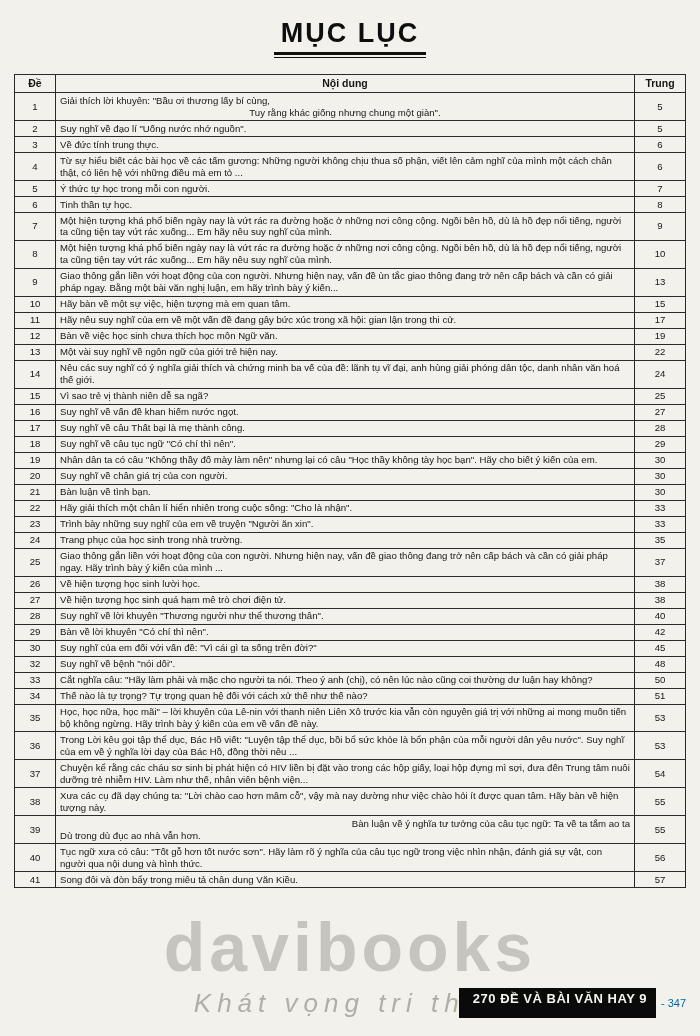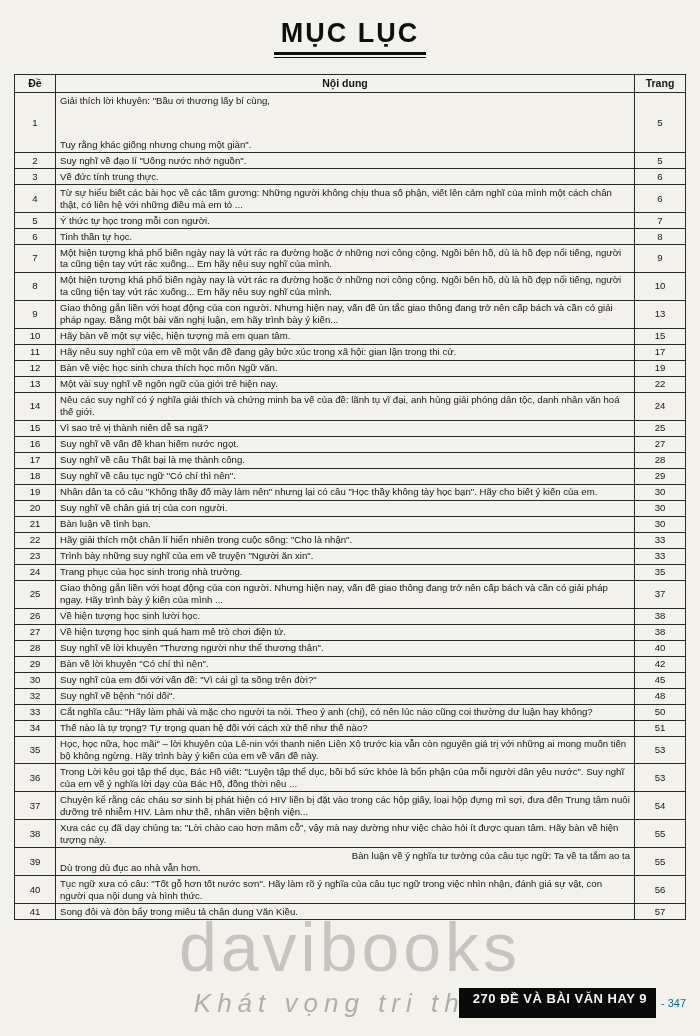--- a/index.html
+++ b/index.html
@@ -57,21 +57,21 @@
   .col-de   { width: 36px; text-align: center; }
   .col-trang{ width: 46px; text-align: center; }
   .col-content { text-align: left; }
   .watermark {
     position: absolute;
     left: 0;
     right: 0;
     top: 908px;
     text-align: center;
     font-size: 68px;
-    font-weight: normal;
+    font-weight: bold;
     letter-spacing: 4px;
     color: rgba(135, 133, 128, 0.42);
     pointer-events: none;
     white-space: nowrap;
   }
   .watermark-sub {
     position: absolute;
     left: 0;
     right: 0;
     top: 988px;
@@ -112,29 +112,29 @@
 
 <div class="page-title">MỤC LỤC</div>
 <div class="title-underline"></div>
 
 <div class="toc-wrap">
   <table class="toc">
     <thead>
       <tr>
         <th class="col-de">Đề</th>
         <th class="col-content">Nội dung</th>
-        <th class="col-trang">Trang</th>
+        <th class="col-trang">Trung</th>
       </tr>
     </thead>
     <tbody>
         <tr>
           <td class="col-de">1</td>
           <td class="col-content">
             <div style="text-align: left;">Giải thích lời khuyên:         "Bầu ơi thương lấy bí cùng,</div>
-            <div style=" margin-top: 32px;">Tuy rằng khác giống nhưng chung một giàn".</div>
+            <div style="text-align: center;">Tuy rằng khác giống nhưng chung một giàn".</div>
           </td>
           <td class="col-trang">5</td>
         </tr>
         <tr>
           <td class="col-de">2</td>
           <td class="col-content">Suy nghĩ về đạo lí "Uống nước nhớ nguồn".</td>
           <td class="col-trang">5</td>
         </tr>
         <tr>
           <td class="col-de">3</td>

